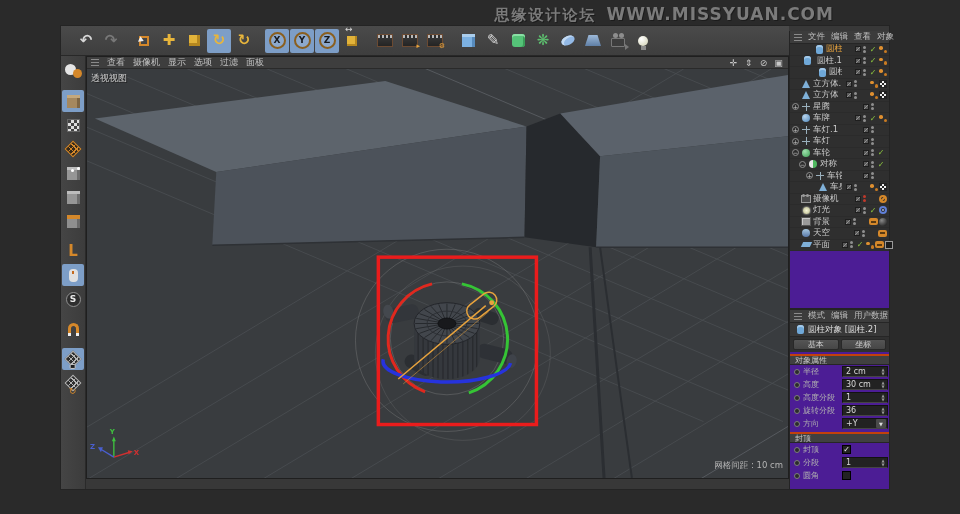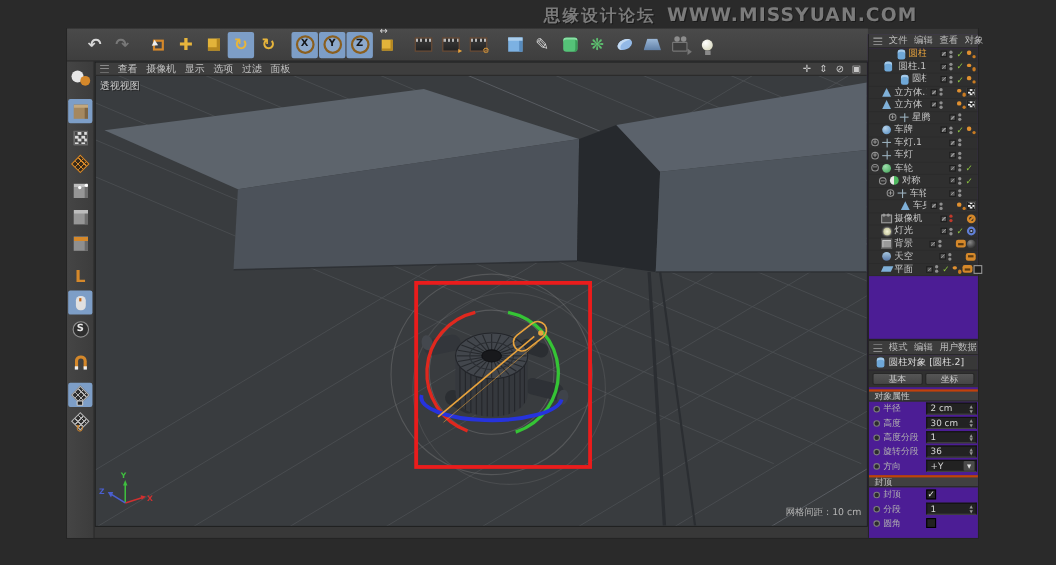--- a/index.html
+++ b/index.html
@@ -539,21 +539,21 @@
                   <i></i>
                 </span>
                 <span class="c-check"></span>
                 <span class="c-tags">
                   <span class="tag tag-phong"></span>
                   <span class="tag tag-checker"></span>
                 </span>
               </span>
             </div>
             <div class="om-row">
-              <span class="om-name" style="padding-left: 2px; margin-left: 16px;">
+              <span class="om-name" style="padding-left: 2px;">
                 <span class="exp">+</span>
                 <span class="oi oi-null"></span>
                 <span class="lbl">星腾</span>
               </span>
               <span class="om-cols">
                 <span class="c-layer"></span>
                 <span class="c-dots">
                   <i></i>
                   <i></i>
                 </span>

